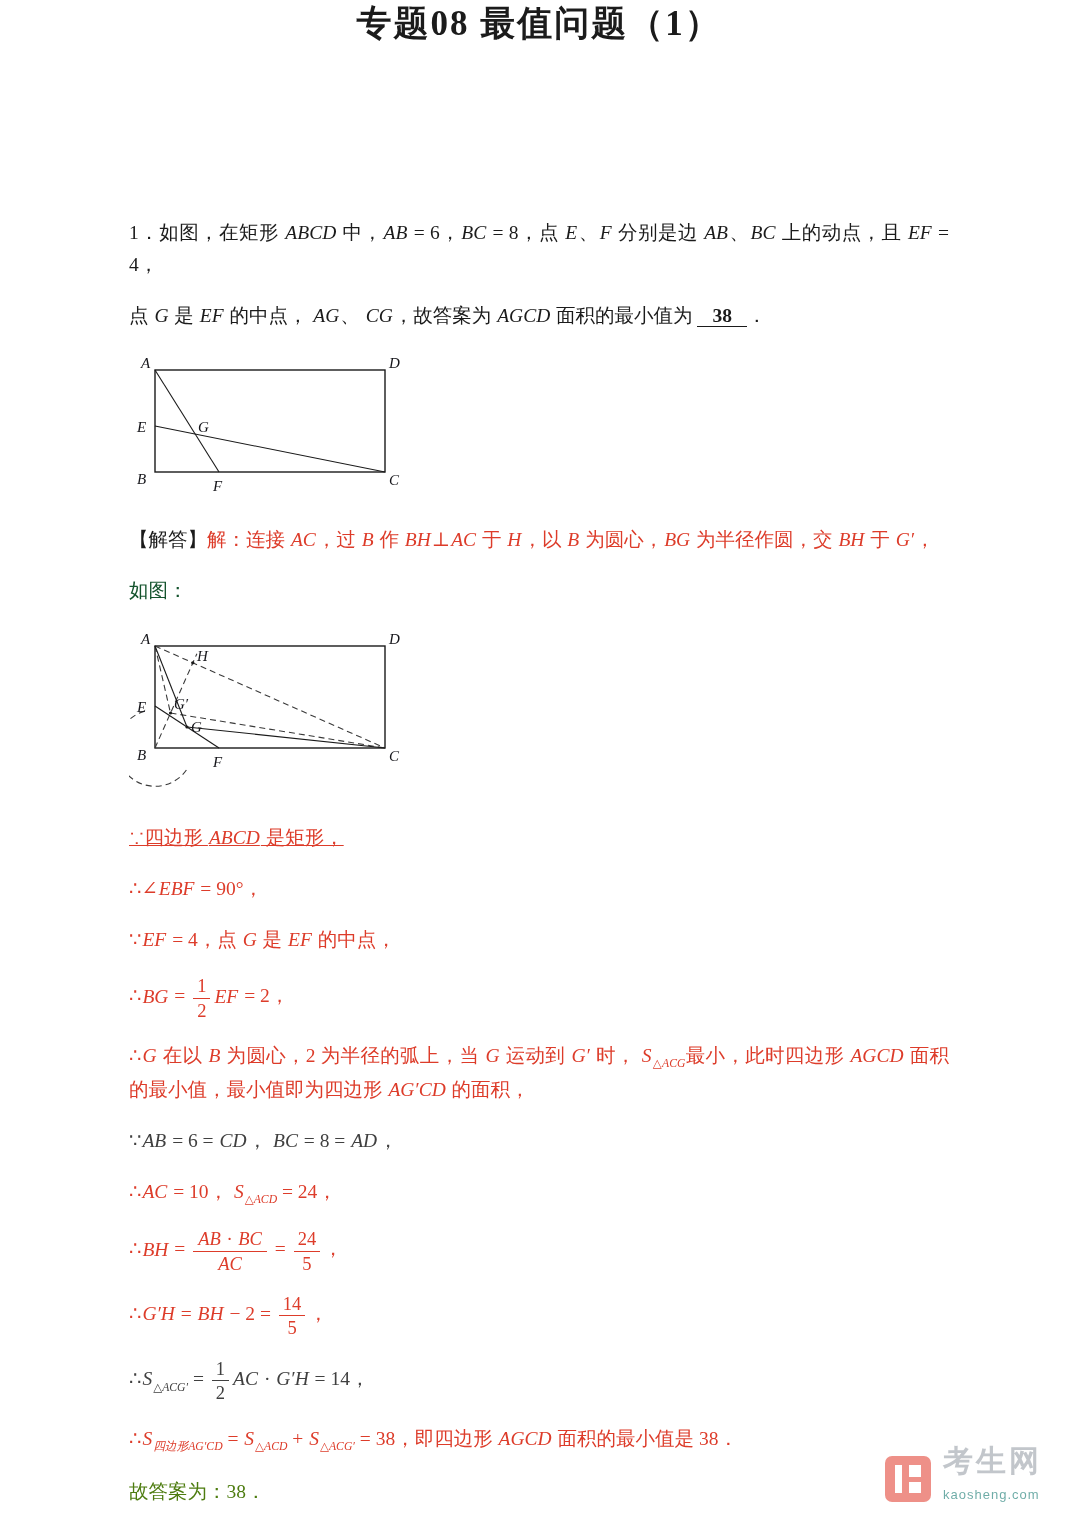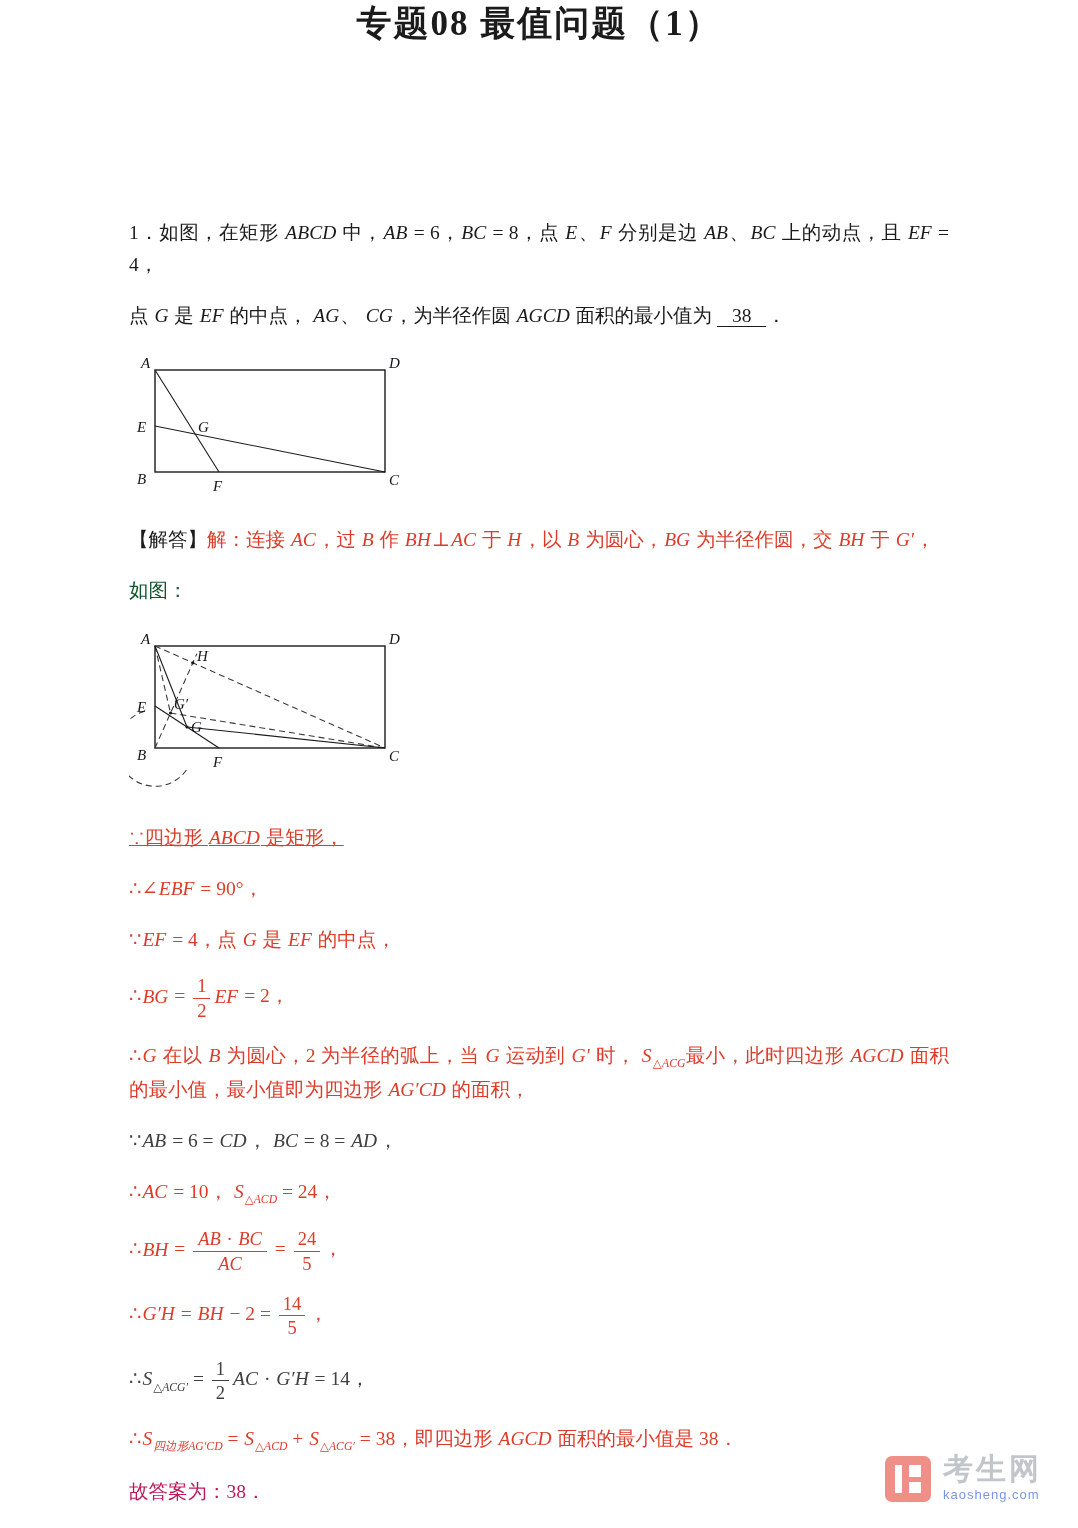--- a/index.html
+++ b/index.html
@@ -3,51 +3,51 @@
 <meta charset="utf-8">
 <style>
   html,body{margin:0;padding:0;background:#ffffff;}
   body{font-family:"Liberation Serif","DejaVu Serif",serif;color:var(--ink,#1b1b1b);}
   .page{position:relative;width:1078px;height:1528px;margin:0 auto;background:#fff;overflow:hidden;}
   .content{width:820px;margin:0 auto;padding-top:128px;}
   .title{font-size:35px;font-weight:bold;text-align:center;margin:0 0 42px 0;letter-spacing:2px;}
   .line{font-size:19.5px;line-height:1.65;margin:0 0 19px 0;text-align:justify;}
   .it{font-style:italic;padding:0 1px;}
   .subs{font-size:0.6em;font-style:italic;vertical-align:-0.45em;letter-spacing:0;}
-  .ansu{border-bottom:1.4px solid currentColor;padding:0 15px;}
+  .ansu{border-bottom:1.4px solid currentColor;padding:0 15px;font-weight:bold;}
   .frac{display:inline-block;text-align:center;vertical-align:middle;margin:0 3px;line-height:1.15;font-size:0.95em;}
   .frac .num{display:block;border-bottom:1.2px solid currentColor;padding:0 4px 1px 4px;}
   .frac .den{display:block;padding:1px 4px 0 4px;}
   figure.fig{margin:2px 0 20px 0;}
   .fig svg text{font-family:"Liberation Serif","DejaVu Serif",serif;font-style:italic;font-size:15px;fill:#15151a;}
   .solid{stroke:#1a1a1a;stroke-width:1.4;fill:none;}
   .thin{stroke:#1a1a1a;stroke-width:1.1;fill:none;}
   .dash{stroke:#3a3a3a;stroke-width:1.1;fill:none;stroke-dasharray:6 4;}
   .dot{fill:#1a1a1a;}
   .watermark{position:absolute;right:36px;bottom:26px;display:flex;align-items:flex-end;gap:12px;opacity:0.6;}
   .wm-icon{width:46px;height:46px;background:#e4483a;border-radius:7px;position:relative;flex:0 0 auto;}
   .wm-bar{position:absolute;background:#fff;}
   .b1{left:10px;top:9px;width:7px;height:28px;}
   .b2{left:24px;top:9px;width:12px;height:12px;}
   .b3{left:24px;top:26px;width:12px;height:11px;}
   .wm-text{display:flex;flex-direction:column;line-height:1.1;}
   .wm-name{font-family:"Liberation Sans","DejaVu Sans",sans-serif;font-weight:bold;font-size:30px;color:#9aa1a9;letter-spacing:3px;}
-  .wm-url{font-family:"Liberation Sans","DejaVu Sans",sans-serif;font-size:13px;color:#1d4ed8;margin-top:3px;letter-spacing:1px;}
+  .wm-url{font-family:"Liberation Sans","DejaVu Sans",sans-serif;font-size:13px;color:#0f766e;margin-top:11px;letter-spacing:1px;}
 </style>
 </head>
 <body>
 
 <div class="page">
 
   <h1 class="title">专题08 最值问题（1）</h1>
 
   <div class="content">
 
     <p class="line" style="color: rgb(27, 27, 27);"><span>1．如图，在矩形 </span><span class="it">ABCD</span><span> 中，</span><span class="it">AB</span><span> = 6，</span><span class="it">BC</span><span> = 8，点 </span><span class="it">E</span><span>、</span><span class="it">F</span><span> 分别是边 </span><span class="it">AB</span><span>、</span><span class="it">BC</span><span> 上的动点，且 </span><span class="it">EF</span><span> = 4，</span></p>
-    <p class="line" style="color: rgb(27, 27, 27);"><span>点 </span><span class="it">G</span><span> 是 </span><span class="it">EF</span><span> 的中点， </span><span class="it">AG</span><span>、 </span><span class="it">CG</span><span>，为半径作圆 </span><span class="it">AGCD</span><span> 面积的最小值为 </span><span class="ansu">38</span><span>．</span></p>
+    <p class="line" style="color: rgb(27, 27, 27);"><span>点 </span><span class="it">G</span><span> 是 </span><span class="it">EF</span><span> 的中点， </span><span class="it">AG</span><span>、 </span><span class="it">CG</span><span>，故答案为 </span><span class="it">AGCD</span><span> 面积的最小值为 </span><span class="ansu">38</span><span>．</span></p>
 
     <figure class="fig">
       <svg width="300" height="148" viewBox="0 0 300 148">
         <rect x="26" y="18" width="230" height="102" class="solid"></rect>
         <line x1="26" y1="18" x2="90" y2="120" class="thin"></line>
         <line x1="26" y1="74" x2="256" y2="120" class="thin"></line>
         <text x="12" y="16">A</text>
         <text x="260" y="16">D</text>
         <text x="8" y="132">B</text>
         <text x="260" y="133">C</text>
@@ -91,21 +91,21 @@
     <p class="line" style="color: rgb(221, 60, 42);"><span>∵</span><span class="it">EF</span><span> = 4，点 </span><span class="it">G</span><span> 是 </span><span class="it">EF</span><span> 的中点，</span></p>
     <p class="line" style="color: rgb(221, 60, 42);"><span>∴</span><span class="it">BG</span><span> = </span><span class="frac"><span class="num"><span>1</span></span><span class="den"><span>2</span></span></span><span class="it">EF</span><span> = 2，</span></p>
     <p class="line" style="color: rgb(221, 60, 42);"><span>∴</span><span class="it">G</span><span> 在以 </span><span class="it">B</span><span> 为圆心，2 为半径的弧上，当 </span><span class="it">G</span><span> 运动到 </span><span class="it">G′</span><span> 时， </span><span class="it">S</span><span class="subs">△ACG</span><span>最小，此时四边形 </span><span class="it">AGCD</span><span> 面积的最小值，最小值即为四边形 </span><span class="it">AG′CD</span><span> 的面积，</span></p>
     <p class="line" style="color: #404040;"><span>∵</span><span class="it">AB</span><span> = 6 = </span><span class="it">CD</span><span>， </span><span class="it">BC</span><span> = 8 = </span><span class="it">AD</span><span>，</span></p>
     <p class="line" style="color: rgb(221, 60, 42);"><span>∴</span><span class="it">AC</span><span> = 10， </span><span class="it">S</span><span class="subs">△ACD</span><span> = 24，</span></p>
     <p class="line" style="color: rgb(221, 60, 42);"><span>∴</span><span class="it">BH</span><span> = </span><span class="frac"><span class="num"><span class="it">AB</span><span> · </span><span class="it">BC</span></span><span class="den"><span class="it">AC</span></span></span><span> = </span><span class="frac"><span class="num"><span>24</span></span><span class="den"><span>5</span></span></span><span>，</span></p>
     <p class="line" style="color: rgb(221, 60, 42);"><span>∴</span><span class="it">G′H</span><span> = </span><span class="it">BH</span><span> − 2 = </span><span class="frac"><span class="num"><span>14</span></span><span class="den"><span>5</span></span></span><span>，</span></p>
     <p class="line" style="color: #404040;"><span>∴</span><span class="it">S</span><span class="subs">△ACG′</span><span> = </span><span class="frac"><span class="num"><span>1</span></span><span class="den"><span>2</span></span></span><span class="it">AC</span><span> · </span><span class="it">G′H</span><span> = 14，</span></p>
     <p class="line" style="color: rgb(221, 60, 42); margin-top: 20px;"><span>∴</span><span class="it">S</span><span class="subs">四边形AG′CD</span><span> = </span><span class="it">S</span><span class="subs">△ACD</span><span> + </span><span class="it">S</span><span class="subs">△ACG′</span><span> = 38，即四边形 </span><span class="it">AGCD</span><span> 面积的最小值是 38．</span></p>
 
-    <p class="line" style="color: #be185d;"><span>故答案为：38．</span></p>
+    <p class="line" style="color: #4d7c0f;"><span>故答案为：38．</span></p>
 
   </div>
 
   <div class="watermark">
     <div class="wm-icon">
       <span class="wm-bar b1"></span>
       <span class="wm-bar b2"></span>
       <span class="wm-bar b3"></span>
     </div>
     <div class="wm-text">

